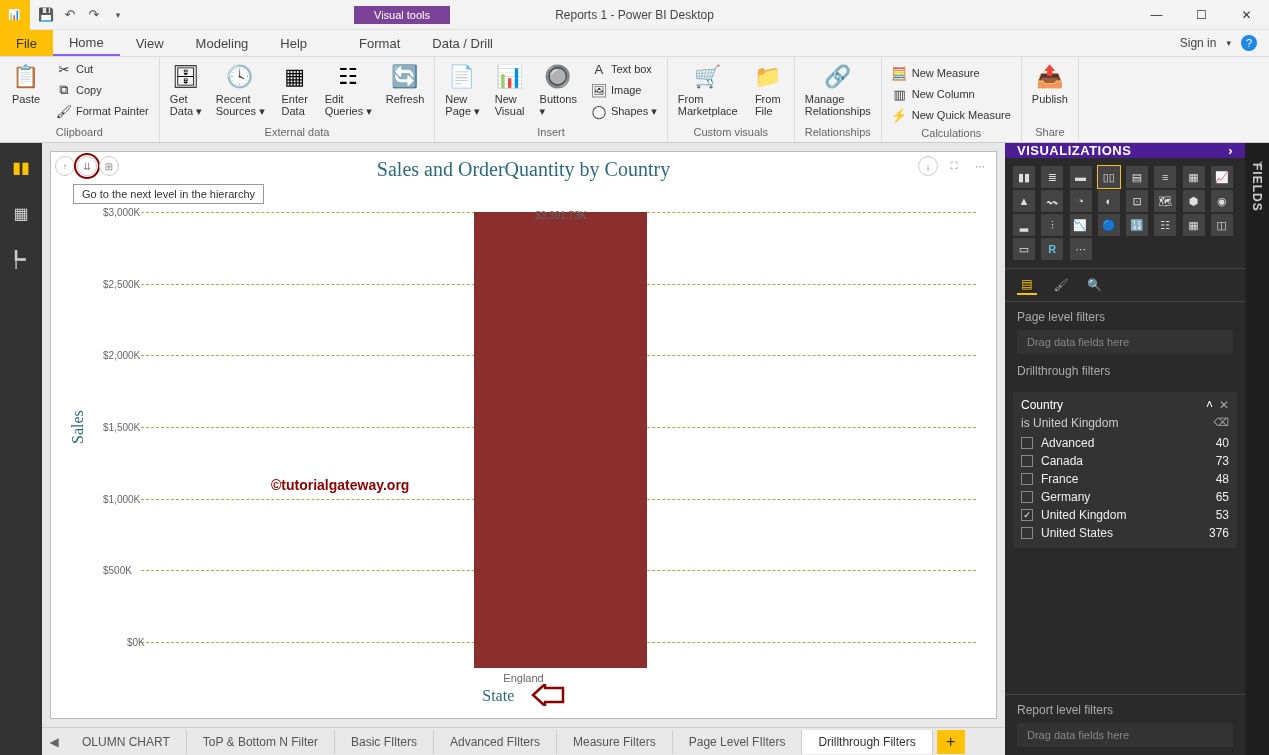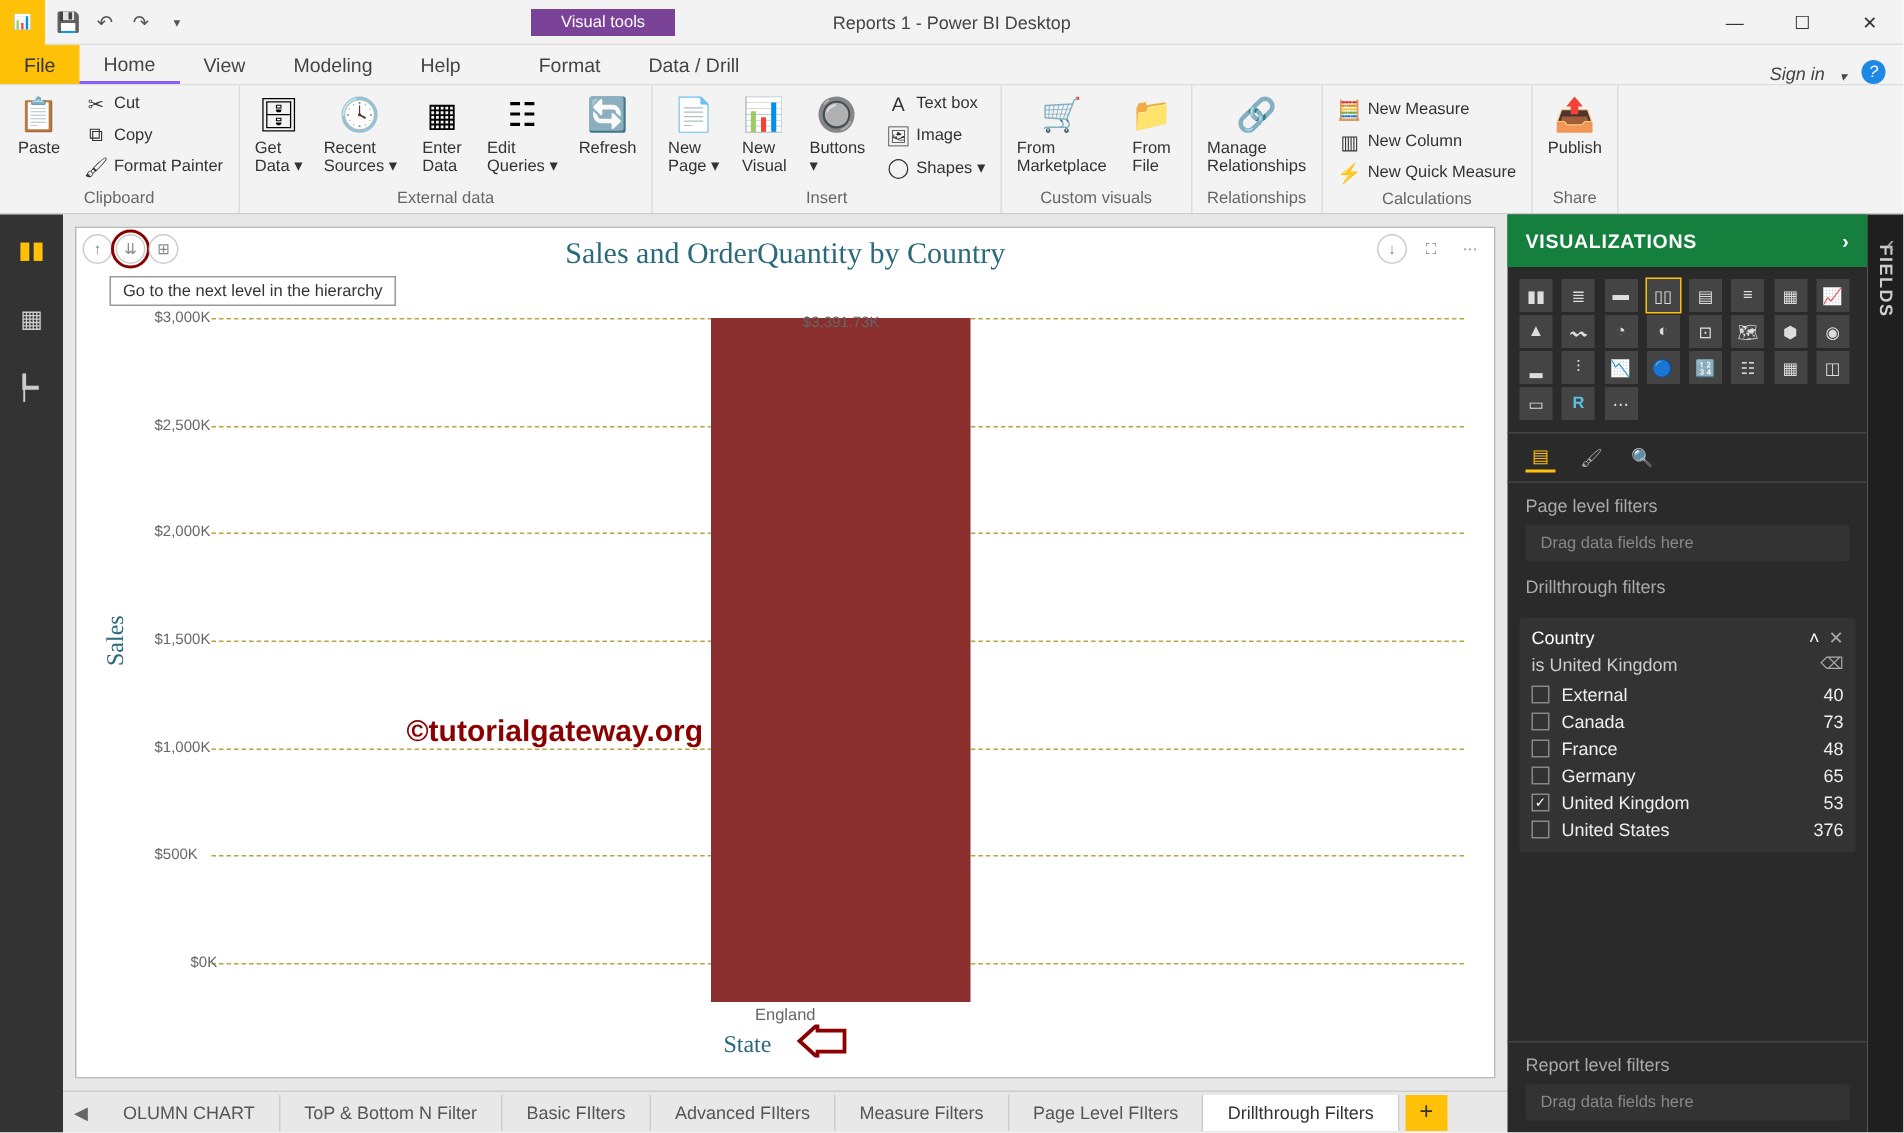--- a/index.html
+++ b/index.html
@@ -13,21 +13,21 @@
 .contextual-tab { background: #7b4397; color: #fff; padding: 3px 20px; font-size: 11px; margin-left: 220px; }
 .title-text { position: absolute; left: 50%; transform: translateX(-50%); font-size: 12px; color: #444; }
 .win-controls { margin-left: auto; display: flex; }
 .win-btn { width: 45px; height: 30px; display: flex; align-items: center; justify-content: center; font-size: 12px; color: #333; cursor: pointer; }
 
 
 .menubar { height: 27px; background: #f3f3f3; display: flex; align-items: stretch; border-bottom: 1px solid #ddd; }
 .menu-item { padding: 0 16px; display: flex; align-items: center; font-size: 13px; color: #444; cursor: pointer; }
 .menu-item.file { background: #ffc107; color: #333; font-weight: 500; }
 .menu-item.active { border-bottom: 2px solid #8b5cf6; }
-.signin { margin-left: auto; display: flex; align-items: flex-end; gap: 10px; padding: 0 12px; font-size: 12px; color: #444; font-style: italic; }
+.signin { margin-left: auto; display: flex; align-items: center; gap: 10px; padding: 0 12px; font-size: 12px; color: #444; }
 .caret { font-size: 9px; }
 .help-icon { width: 16px; height: 16px; border-radius: 50%; background: #1e88e5; color: #fff; display: flex; align-items: center; justify-content: center; font-size: 11px; }
 
 
 .ribbon { height: 86px; background: #f3f3f3; display: flex; border-bottom: 1px solid #ccc; }
 .ribbon-group { display: flex; flex-direction: column; border-right: 1px solid #ddd; padding: 2px 4px; }
 .group-content { flex: 1; display: flex; align-items: flex-start; gap: 2px; }
 .group-label { text-align: center; font-size: 11px; color: #666; padding: 2px 0; }
 .big-btn { display: flex; flex-direction: column; align-items: center; justify-content: center; padding: 2px 6px; cursor: pointer; min-width: 44px; }
 .big-btn .icon { width: 32px; height: 32px; display: flex; align-items: center; justify-content: center; font-size: 22px; }
@@ -55,32 +55,32 @@
 .y-label { position: absolute; left: -50px; top: 50%; transform: rotate(-90deg) translateX(50%); transform-origin: center; font-size: 16px; color: #2a6a7a; font-family: Georgia, serif; }
 .x-label-wrap { position: absolute; bottom: 8px; left: 0; right: 0; text-align: center; }
 .x-cat { font-size: 11px; color: #666; }
 .x-label { font-size: 16px; color: #2a6a7a; font-family: Georgia, serif; display: inline-block; }
 .arrow-callout { display: inline-block; margin-left: 12px; vertical-align: middle; }
 .gridlines { position: absolute; inset: 0; }
 .gridline { position: absolute; left: 30px; right: 0; border-top: 1px dashed #b5a642; }
 .ytick { position: absolute; left: -8px; font-size: 10px; color: #666; transform: translateY(-50%); }
 .bar { position: absolute; background: #8b2e2e; }
 .bar-label { position: absolute; font-size: 10px; color: #666; transform: translateX(-50%); }
-.watermark { position: absolute; left: 160px; top: 275px; font-size: 20px; color: #8b0000; font-weight: bold; }
+.watermark { position: absolute; left: 160px; top: 275px; font-size: 14px; color: #8b0000; font-weight: bold; }
 
 
 .page-tabs { height: 28px; display: flex; align-items: center; background: #e8e8e8; border-top: 1px solid #ccc; font-size: 12px; }
 .nav-arrow { width: 24px; text-align: center; color: #666; cursor: pointer; }
 .page-tab { padding: 5px 16px; border-right: 1px solid #ccc; color: #555; cursor: pointer; white-space: nowrap; }
 .page-tab.active { background: #fff; color: #333; }
 .add-page { width: 28px; height: 24px; background: #ffc107; display: flex; align-items: center; justify-content: center; font-size: 16px; color: #333; margin-left: 4px; cursor: pointer; }
 
 
 .right-panes { width: 240px; background: #2a2a2a; color: #ccc; display: flex; flex-direction: column; font-size: 12px; }
-.pane-header { background: #15803d; padding: 10px 12px; font-weight: 600; font-size: 13px; color: #fff; letter-spacing: 0.5px; display: flex; align-items: center; }
+.pane-header { background: #4c1d95; padding: 0 12px; font-weight: 600; font-size: 13px; color: #fff; letter-spacing: 0.5px; display: flex; align-items: center; }
 .pane-header .chev { margin-left: auto; }
 .viz-grid { display: grid; grid-template-columns: repeat(8, 1fr); gap: 2px; padding: 8px; }
 .viz-icon { width: 22px; height: 22px; background: #444; display: flex; align-items: center; justify-content: center; font-size: 11px; color: #ddd; cursor: pointer; }
 .viz-icon.sel { outline: 1px solid #ffc107; }
 .viz-icon.r { color: #5bc0de; font-weight: bold; }
 .pane-tabs { display: flex; gap: 14px; padding: 6px 12px; border-top: 1px solid #444; border-bottom: 1px solid #444; }
 .pane-tab-icon { width: 20px; height: 20px; display: flex; align-items: center; justify-content: center; color: #aaa; cursor: pointer; }
 .pane-tab-icon.active { color: #ffc107; border-bottom: 2px solid #ffc107; }
 .filter-section { padding: 8px 12px; }
 .filter-label { color: #aaa; margin-bottom: 6px; }
@@ -396,21 +396,21 @@
         <span class="chev">˄</span>
         <span style="color:#aaa">✕</span>
       </div>
       <div style="display:flex;color:#ccc;margin-bottom:4px">
         <span>is United Kingdom</span>
         <span class="eraser" style="margin-left:auto">⌫</span>
       </div>
       <div id="country-list">
           <div class="country-row">
             <span class="cb "></span>
-            <span>External</span>
+            <span>Advanced</span>
             <span class="cnt">40</span>
           </div>
           <div class="country-row">
             <span class="cb "></span>
             <span>Canada</span>
             <span class="cnt">73</span>
           </div>
           <div class="country-row">
             <span class="cb "></span>
             <span>France</span>

